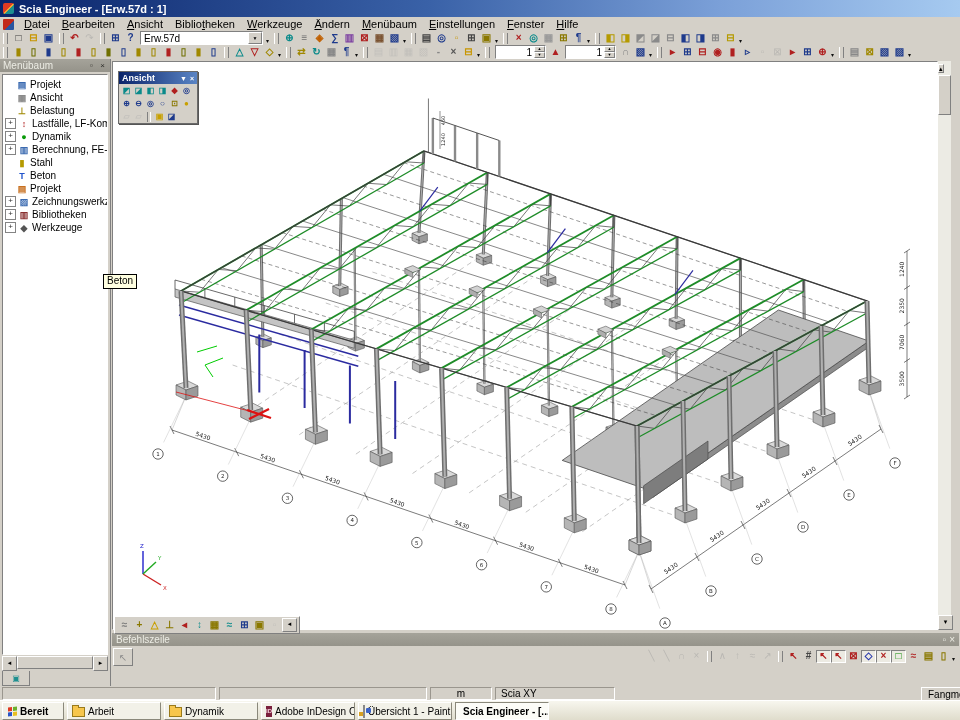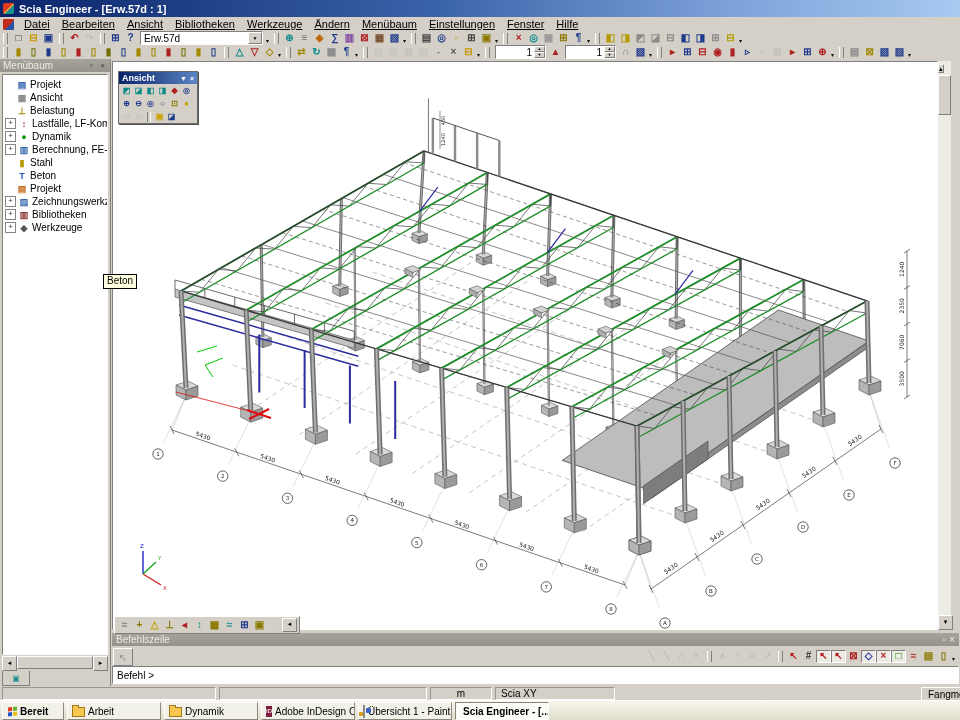--- a/index.html
+++ b/index.html
@@ -101,21 +101,21 @@
 
 <div id="screen">
 
   <div class="titlebar">
     <span class="scia-logo"></span>
     <span>Scia Engineer - [Erw.57d : 1]</span>
   </div>
 
   <div class="menubar">
     <span class="mdi-ic"></span>
-    <span id="menu-items" style="display: flex; text-decoration: underline;">
+    <span id="menu-items" style="display: flex;">
         <span class="menu-item"><u>D</u>atei</span>
         <span class="menu-item"><u>B</u>earbeiten</span>
         <span class="menu-item"><u>A</u>nsicht</span>
         <span class="menu-item">Biblio<u>t</u>heken</span>
         <span class="menu-item"><u>W</u>erkzeuge</span>
         <span class="menu-item"><u>Ä</u>ndern</span>
         <span class="menu-item"><u>M</u>enübaum</span>
         <span class="menu-item"><u>E</u>instellungen</span>
         <span class="menu-item"><u>F</u>enster</span>
         <span class="menu-item"><u>H</u>ilfe</span>
@@ -825,23 +825,20 @@
         <span class="ticon prs" style="color: rgb(176, 32, 32);">↖</span>
         <span class="ticon" style="color: rgb(176, 32, 32);">⊠</span>
         <span class="ticon prs" style="color: rgb(34, 51, 170);">◇</span>
         <span class="ticon prs" style="color: rgb(176, 32, 32);">×</span>
         <span class="ticon prs" style="color: rgb(10, 138, 0);">□</span>
         <span class="ticon" style="color: rgb(176, 32, 32);">≈</span>
         <span class="ticon" style="color: rgb(138, 120, 0);">▤</span>
         <span class="ticon" style="color: rgb(138, 120, 0);">▯</span>
         <span class="ovf">▾</span>
       </div>
-    <div class="cmd-input">
-      <span>Befehl &gt;</span>
-    </div>
   </div>
 
   <div class="status">
     <span class="scell" style="width:202px"></span>
     <span class="scell" style="width:196px"></span>
     <span class="scell" style="width:50px;justify-content:center">m</span>
     <span class="scell" style="width:108px">Scia XY</span>
     <span class="sbtn2">Fangmodi</span>
   </div>
 

